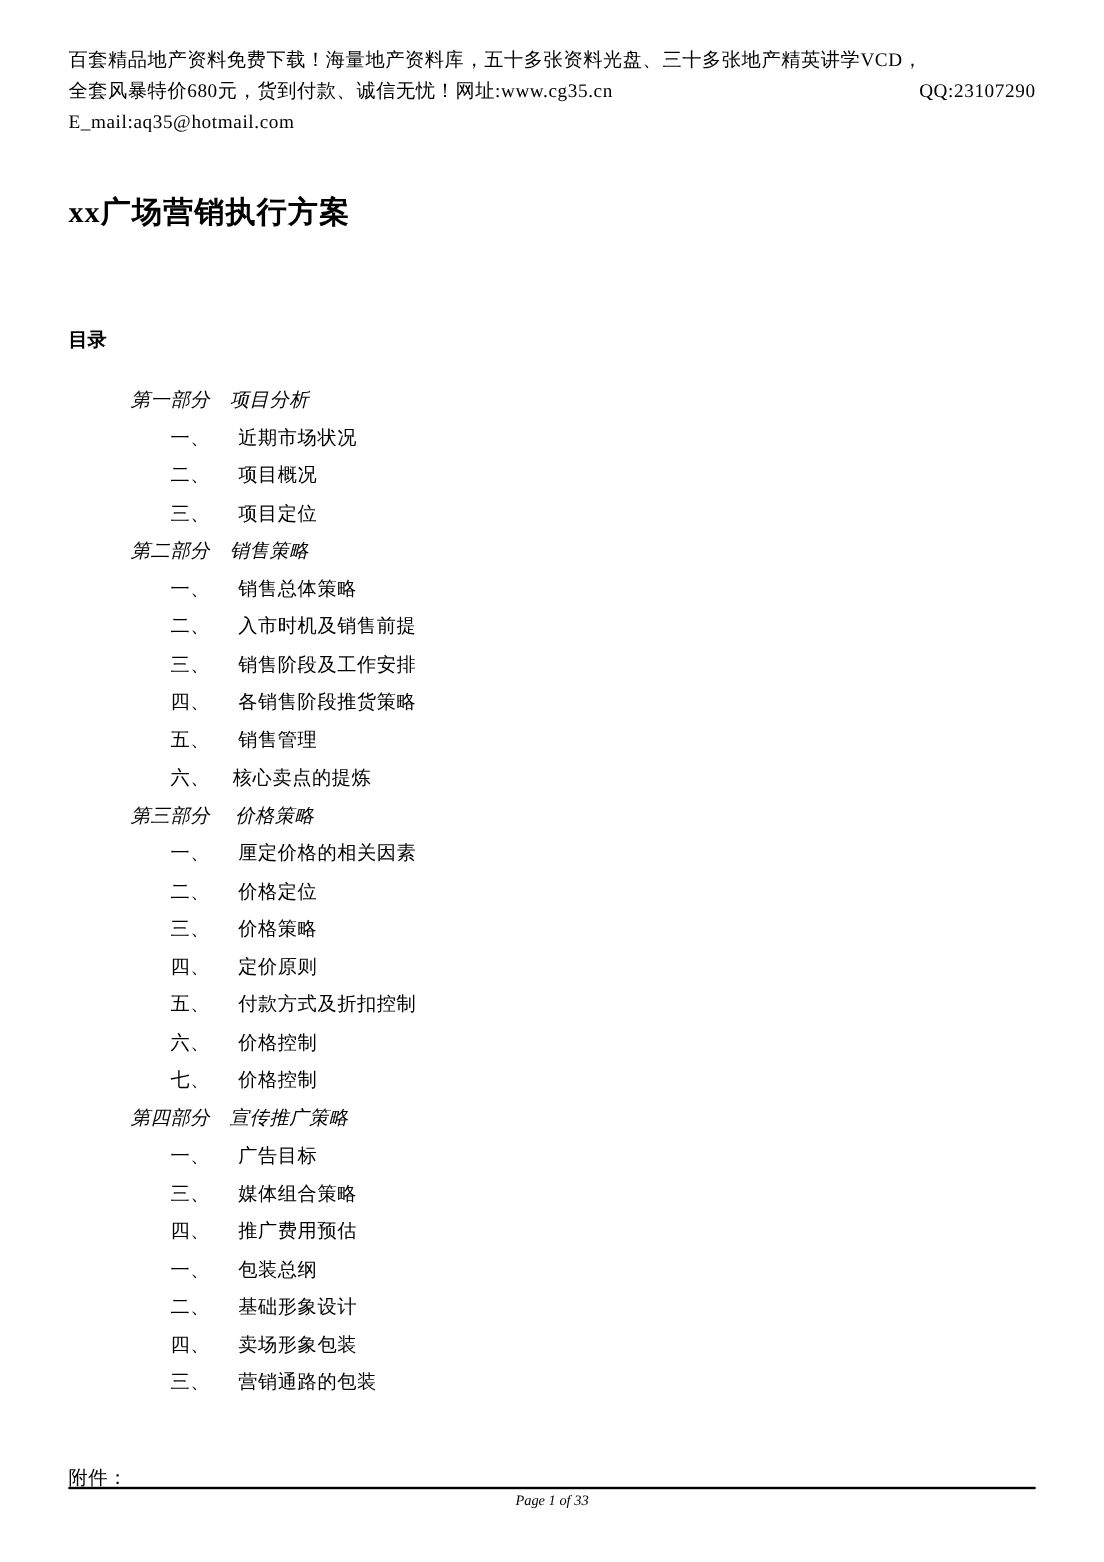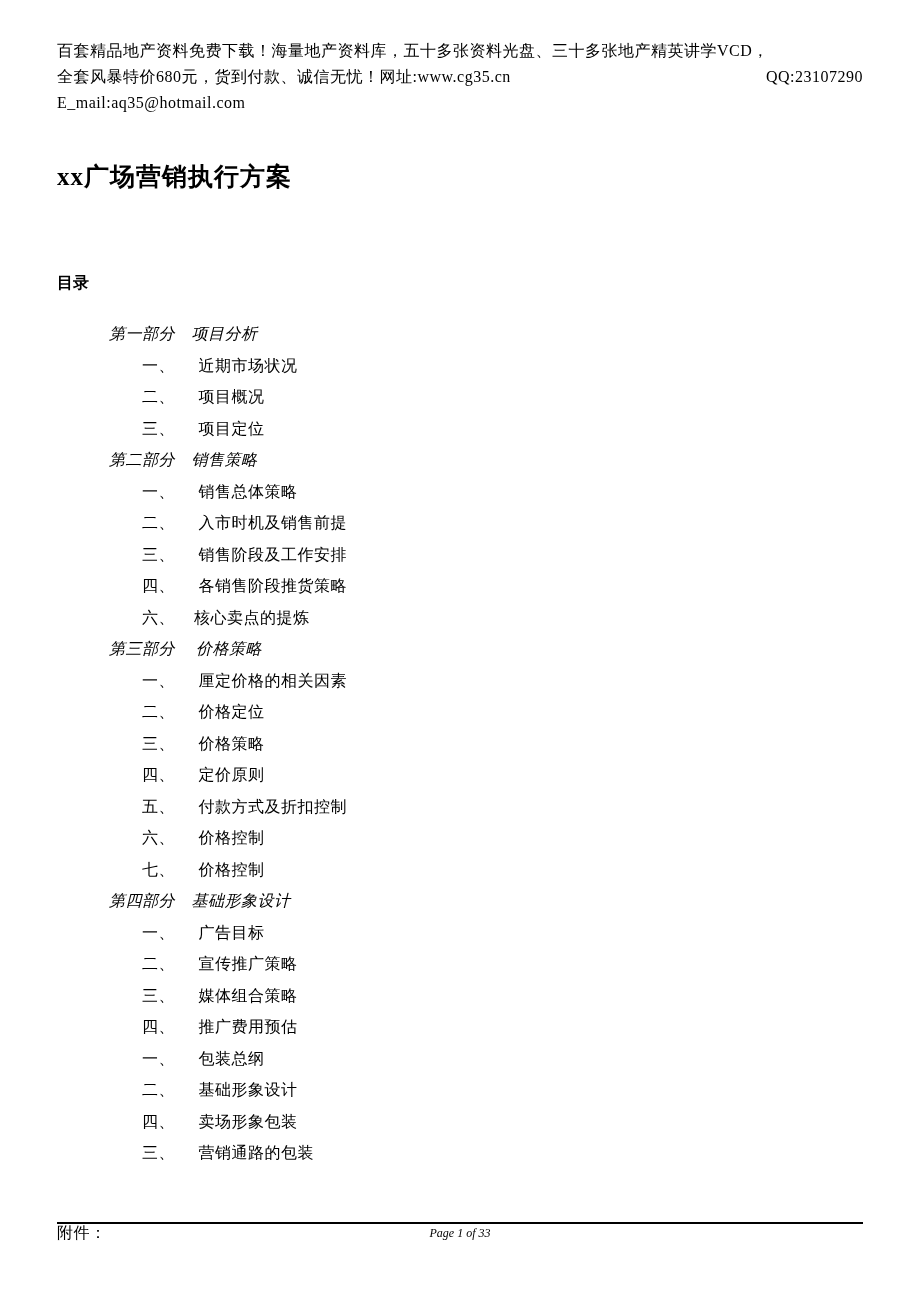--- a/index.html
+++ b/index.html
@@ -58,21 +58,21 @@
       width: 52px;
     }
     .attachment {
       margin-top: 50px;
       font-size: 16px;
       line-height: 27px;
       letter-spacing: 0.5px;
     }
     .footer {
       position: absolute;
-      bottom: 61px;
+      bottom: 44px;
       left: 57px;
       right: 57px;
       border-top: 2px solid #000;
       text-align: center;
       padding-top: 2px;
       font-size: 12px;
       font-style: italic;
       font-family: "Times New Roman", serif;
     }
   </style>
@@ -96,34 +96,34 @@
   <div class="part-line">第一部分　项目分析</div>
   <div class="sub-line"><span class="sub-num">一、</span><span> 近期市场状况</span></div>
   <div class="sub-line"><span class="sub-num">二、</span><span> 项目概况</span></div>
   <div class="sub-line"><span class="sub-num">三、</span><span> 项目定位</span></div>
 
   <div class="part-line">第二部分　销售策略</div>
   <div class="sub-line"><span class="sub-num">一、</span><span> 销售总体策略</span></div>
   <div class="sub-line"><span class="sub-num">二、</span><span> 入市时机及销售前提</span></div>
   <div class="sub-line"><span class="sub-num">三、</span><span> 销售阶段及工作安排</span></div>
   <div class="sub-line"><span class="sub-num">四、</span><span> 各销售阶段推货策略</span></div>
+  <div class="sub-line"><span class="sub-num">五、</span><span> 销售管理</span></div>
   <div class="sub-line"><span class="sub-num">六、</span><span>核心卖点的提炼</span></div>
 
   <div class="part-line">第三部分 　价格策略</div>
   <div class="sub-line"><span class="sub-num">一、</span><span> 厘定价格的相关因素</span></div>
   <div class="sub-line"><span class="sub-num">二、</span><span> 价格定位</span></div>
   <div class="sub-line"><span class="sub-num">三、</span><span> 价格策略</span></div>
   <div class="sub-line"><span class="sub-num">四、</span><span> 定价原则</span></div>
   <div class="sub-line"><span class="sub-num">五、</span><span> 付款方式及折扣控制</span></div>
   <div class="sub-line"><span class="sub-num">六、</span><span> 价格控制</span></div>
   <div class="sub-line"><span class="sub-num">七、</span><span> 价格控制</span></div>
 
-  <div class="part-line"> 第四部分　基础形象设计</div>
+  <div class="part-line"> 第四部分　宣传推广策略</div>
   <div class="sub-line"><span class="sub-num">一、</span><span> 广告目标</span></div>
-  <div class="sub-line"><span class="sub-num">二、</span><span> 宣传推广策略</span></div>
   <div class="sub-line"><span class="sub-num">三、</span><span> 媒体组合策略</span></div>
   <div class="sub-line"><span class="sub-num">四、</span><span> 推广费用预估</span></div>
 
   <div class="sub-line"><span class="sub-num">一、</span><span> 包装总纲</span></div>
   <div class="sub-line"><span class="sub-num">二、</span><span> 基础形象设计</span></div>
   <div class="sub-line"><span class="sub-num">四、</span><span> 卖场形象包装</span></div>
   <div class="sub-line"><span class="sub-num">三、</span><span> 营销通路的包装</span></div>
 </div>
 
 <div class="attachment">

